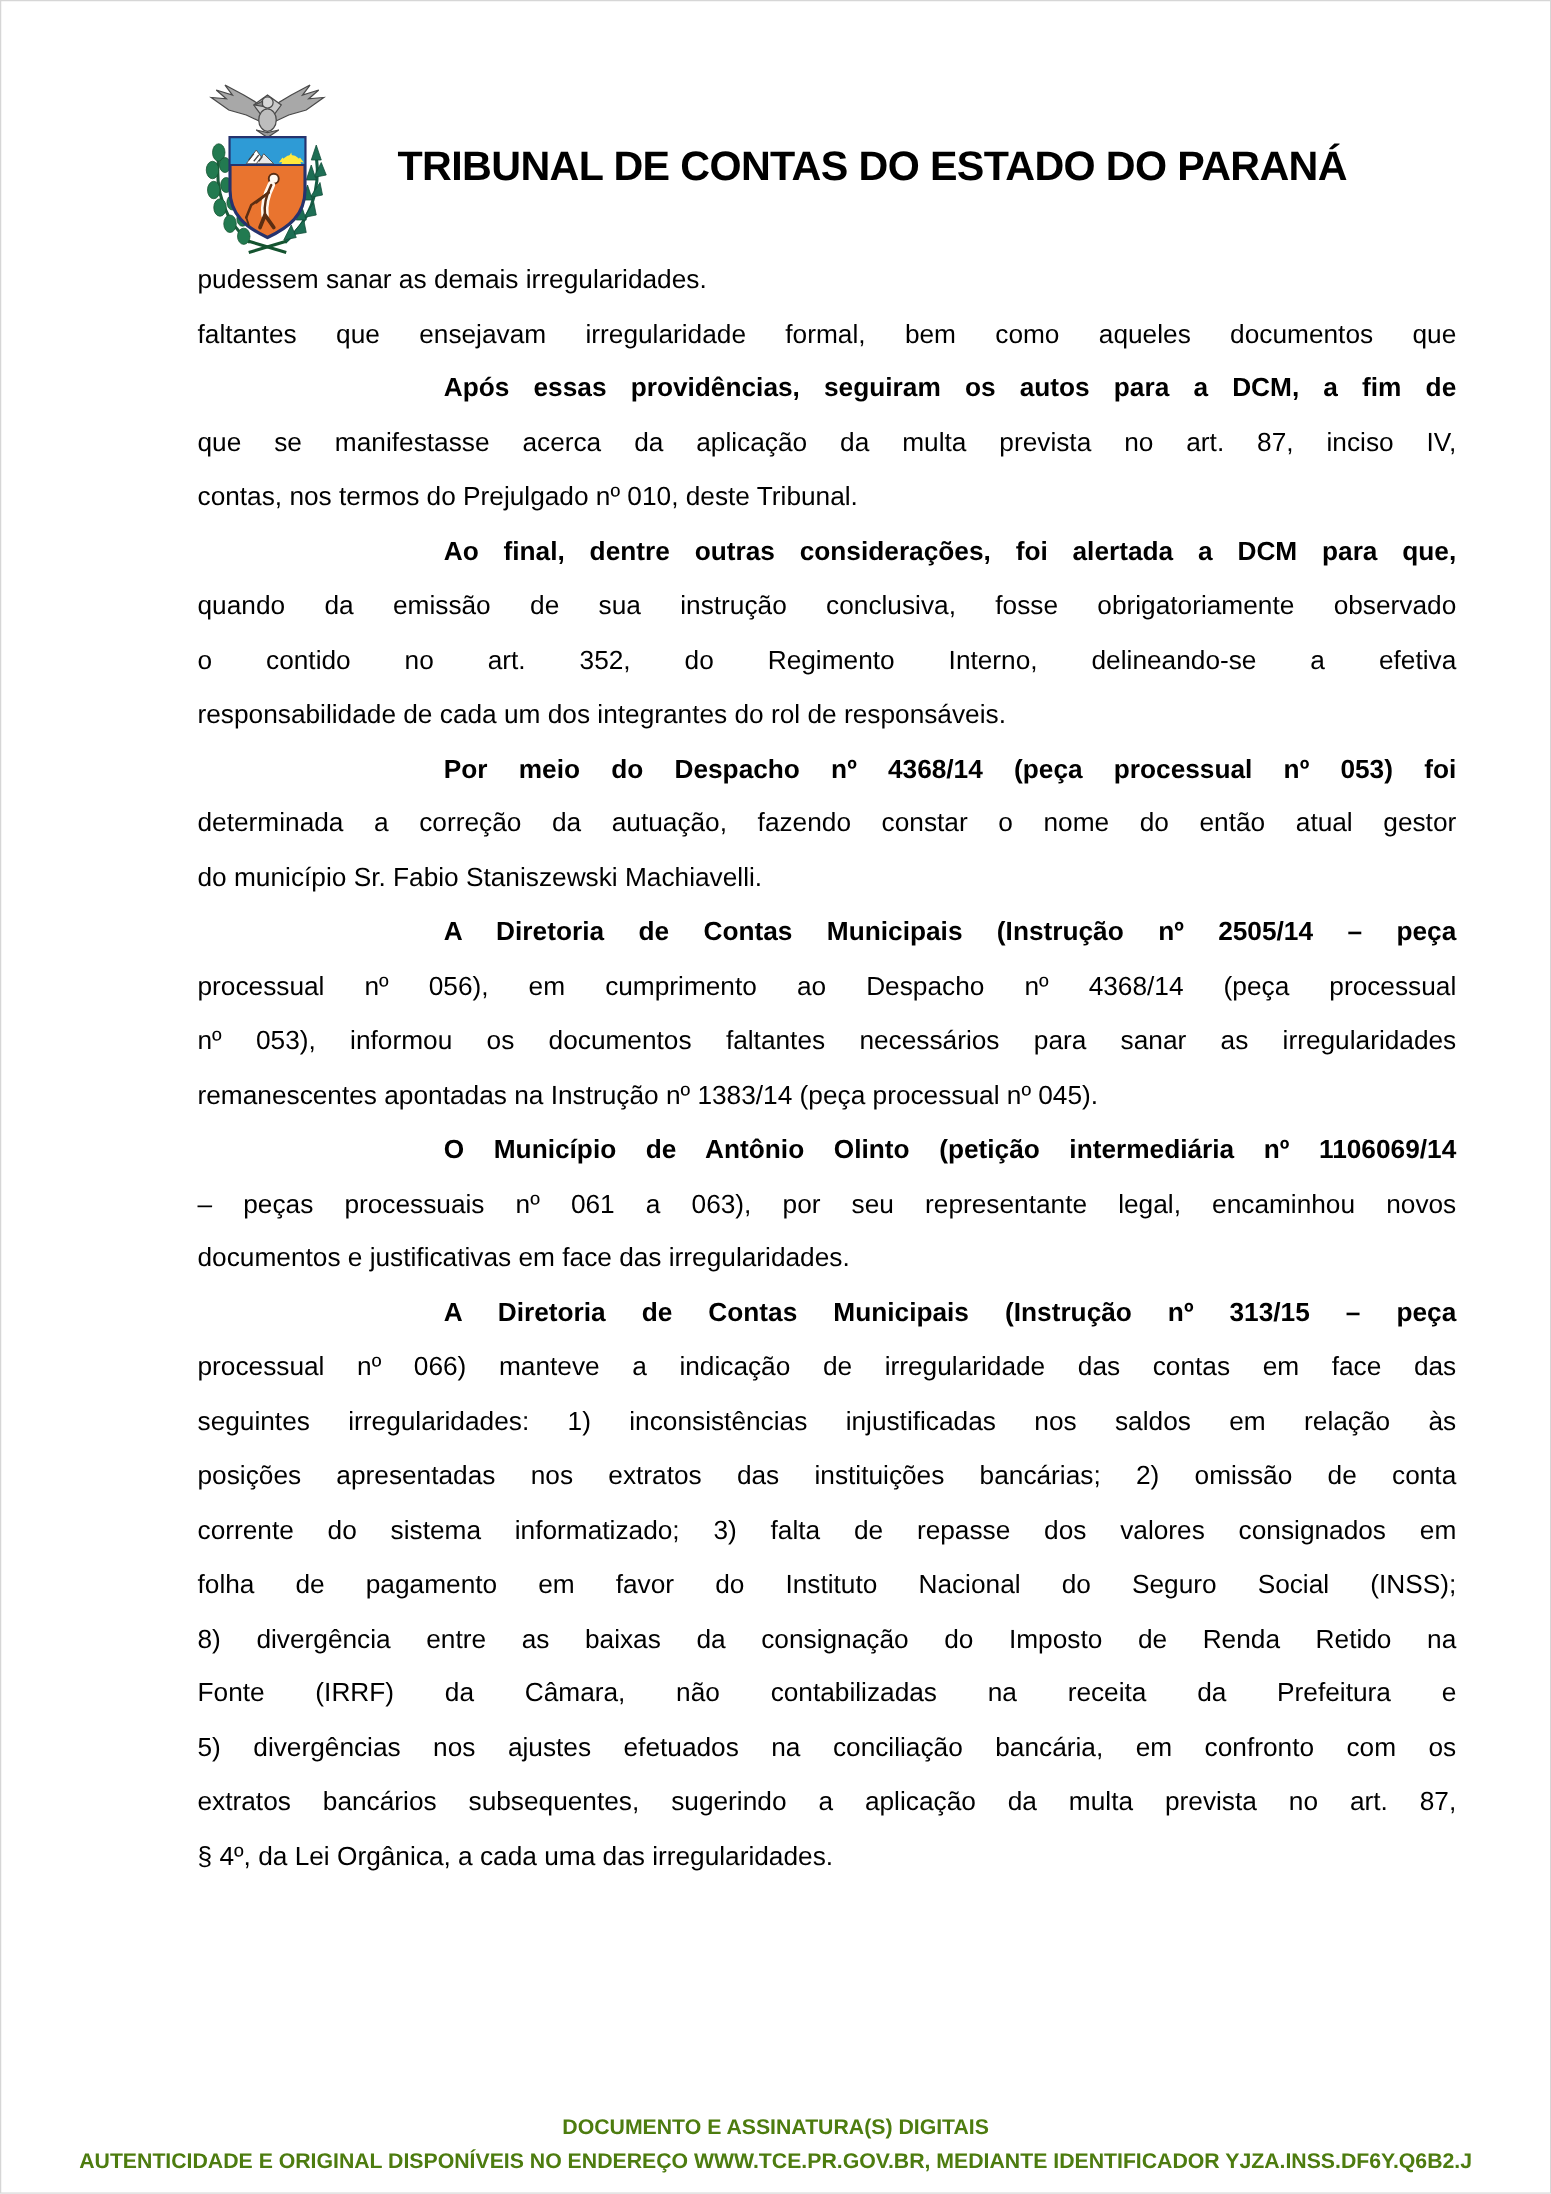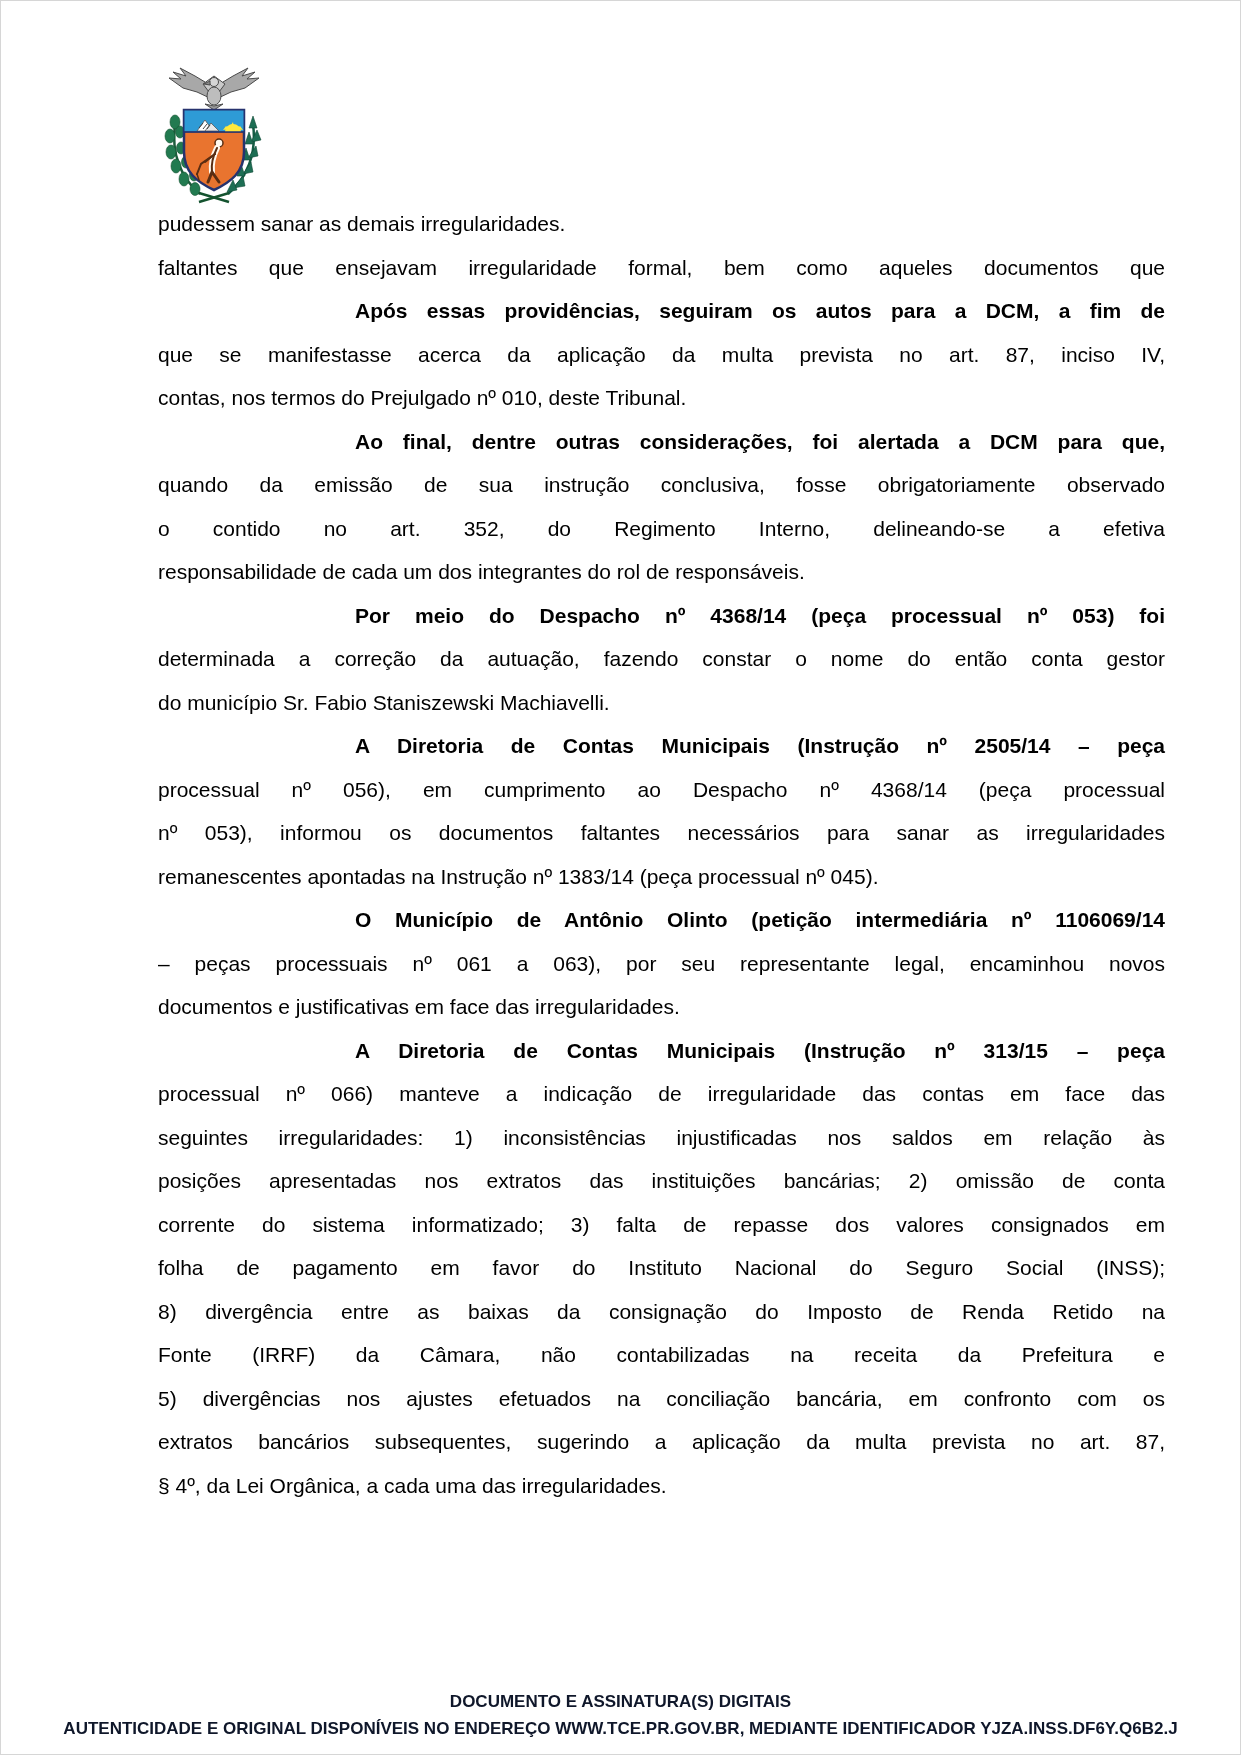--- a/index.html
+++ b/index.html
@@ -29,21 +29,21 @@
     font-size:21px;
     text-align:justify;
     text-align-last:justify;
     white-space:nowrap;
     overflow:visible;
   }
   .line.first{text-indent:197px;font-weight:bold;}
   .line.last{text-align-last:left;}
   .footer{
     position:absolute;left:0;top:1688px;width:100%;
-    text-align:center;color:#0f172a;font-weight:bold;
+    text-align:center;color:#4d7c0f;font-weight:bold;
     font-size:17px;line-height:27px;letter-spacing:0;
   }
   .footer .fline{white-space:nowrap;}
 </style>
 </head>
 <body>
 
 <div class="page">
 
   <div class="header">
@@ -115,41 +115,42 @@
           <path d="M64,82 C60,90 58,98 59,106" stroke="#fff8ef" stroke-width="6"></path>
           <path d="M64,82 C60,90 58,98 59,106"></path>
           <path d="M62,88 L48,98 L44,108"></path>
           <path d="M62,88 L52,96"></path>
           <path d="M59,106 L55,116 M59,106 L66,116" stroke-width="3"></path>
           <path d="M44,108 L46,114" stroke-width="1.5"></path>
         </g>
       </g>
     </svg>
 
+    <div class="title">TRIBUNAL DE CONTAS DO ESTADO DO PARANÁ</div>
   </div>
 
   <div class="doc-body">
       <div class="para">
         <div class="line last">pudessem sanar as demais irregularidades.</div>
         <div class="line">faltantes que ensejavam irregularidade formal, bem como aqueles documentos que</div>
       </div>
       <div class="para">
         <div class="line first">Após essas providências, seguiram os autos para a DCM, a fim de</div>
         <div class="line">que se manifestasse acerca da aplicação da multa prevista no art. 87, inciso IV,</div>
         <div class="line last">contas, nos termos do Prejulgado nº 010, deste Tribunal.</div>
       </div>
       <div class="para">
         <div class="line first">Ao final, dentre outras considerações, foi alertada a DCM para que,</div>
         <div class="line">quando da emissão de sua instrução conclusiva, fosse obrigatoriamente observado</div>
         <div class="line">o contido no art. 352, do Regimento Interno, delineando-se a efetiva</div>
         <div class="line last">responsabilidade de cada um dos integrantes do rol de responsáveis.</div>
       </div>
       <div class="para">
         <div class="line first">Por meio do Despacho nº 4368/14 (peça processual nº 053) foi</div>
-        <div class="line">determinada a correção da autuação, fazendo constar o nome do então conta gestor</div>
+        <div class="line">determinada a correção da autuação, fazendo constar o nome do então atual gestor</div>
         <div class="line last">do município Sr. Fabio Staniszewski Machiavelli.</div>
       </div>
       <div class="para">
         <div class="line first">A Diretoria de Contas Municipais (Instrução nº 2505/14 – peça</div>
         <div class="line">processual nº 056), em cumprimento ao Despacho nº 4368/14 (peça processual</div>
         <div class="line">nº 053), informou os documentos faltantes necessários para sanar as irregularidades</div>
         <div class="line last">remanescentes apontadas na Instrução nº 1383/14 (peça processual nº 045).</div>
       </div>
       <div class="para">
         <div class="line first">O Município de Antônio Olinto (petição intermediária nº 1106069/14</div>

